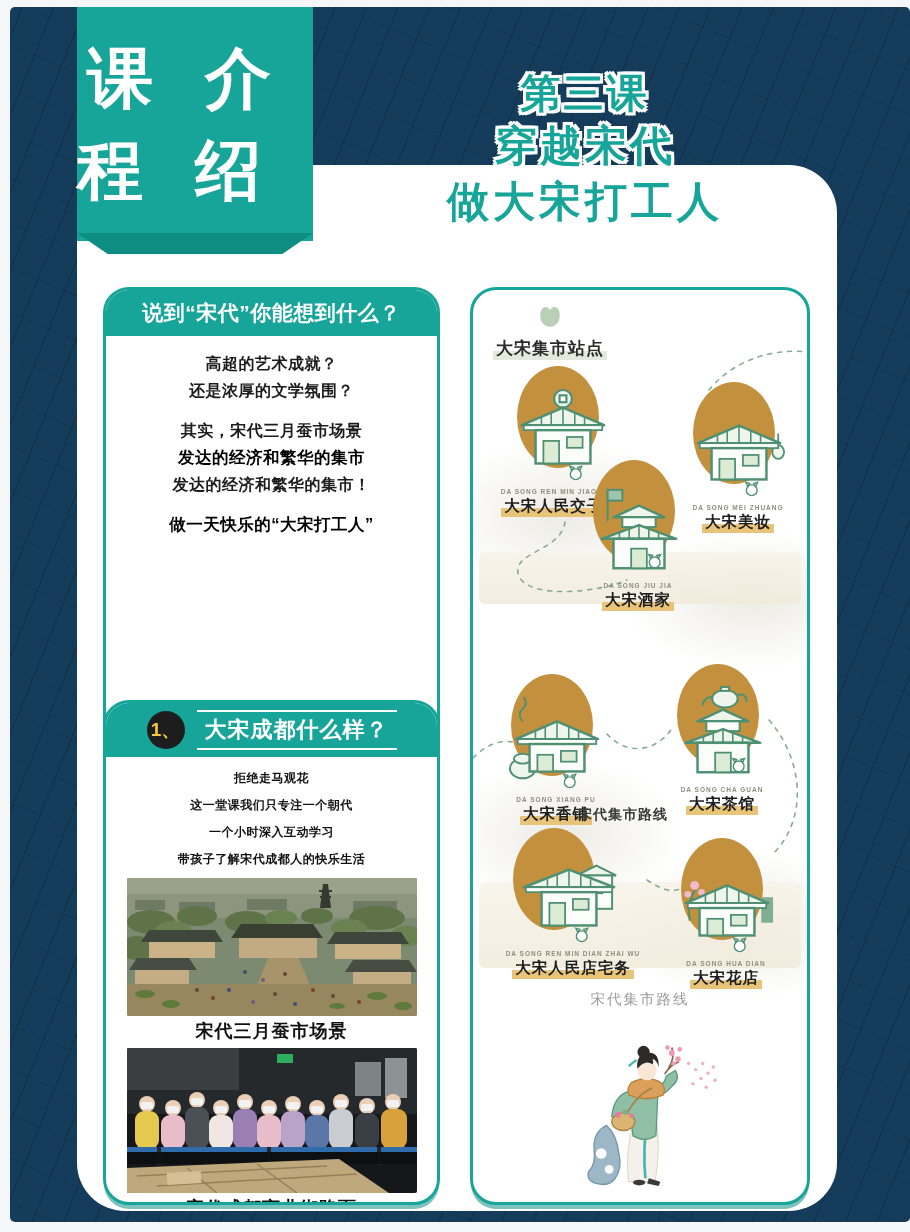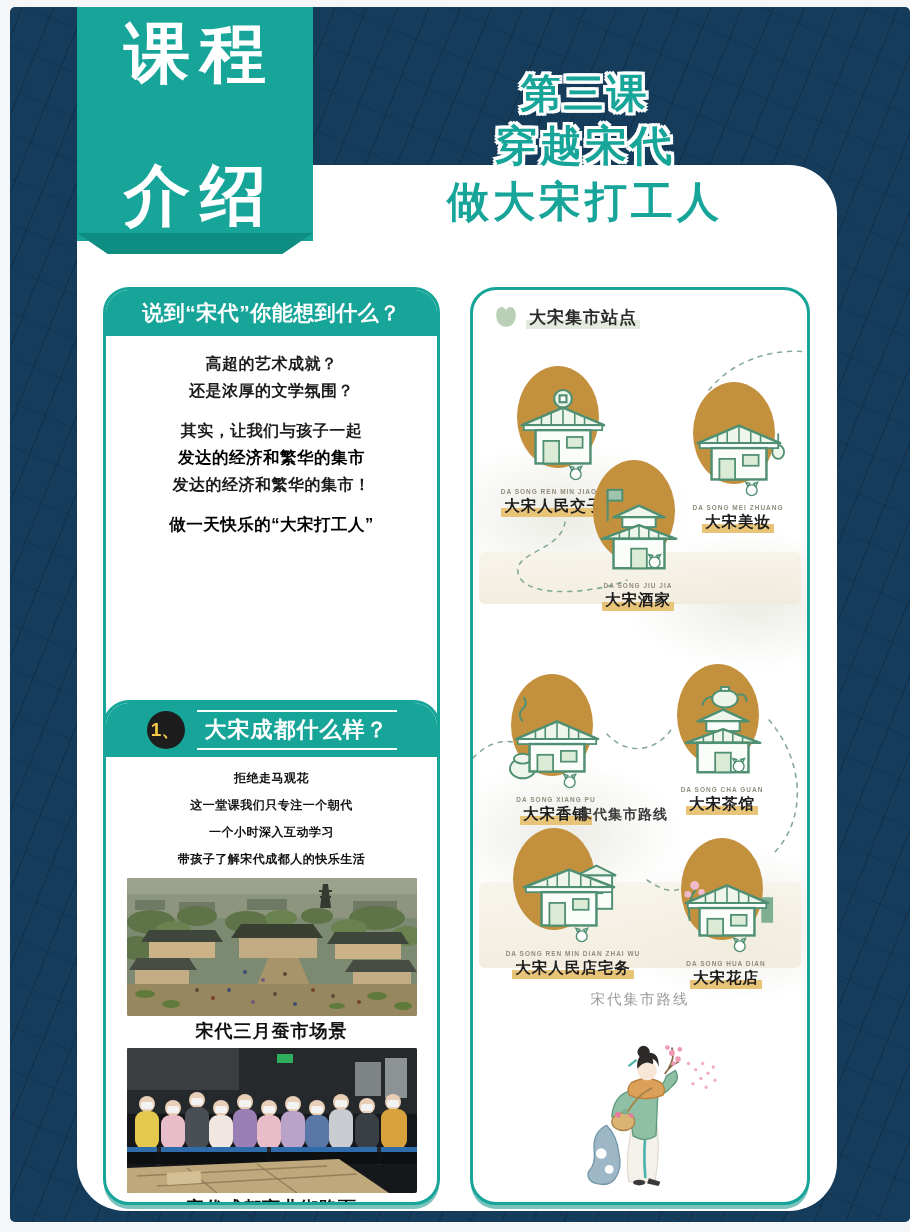--- a/index.html
+++ b/index.html
@@ -14,21 +14,21 @@
   .navy{position:absolute;left:10px;top:7px;width:900px;height:1215px;background:var(--c-navy);border-radius:5px;}
   .navy::before{content:"";position:absolute;inset:0;border-radius:inherit;opacity:.3;background:
     repeating-linear-gradient(112deg, rgba(0,0,0,0) 0 11px, rgba(5,16,28,.65) 11px 12.5px, rgba(0,0,0,0) 12.5px 29px),
     repeating-linear-gradient(23deg, rgba(0,0,0,0) 0 17px, rgba(5,16,28,.5) 17px 18px, rgba(0,0,0,0) 18px 41px);}
 
   
   .card{position:absolute;left:77px;top:165px;width:760px;height:1046px;background:#fff;border-radius:48px;}
 
   
   .badge{position:absolute;left:77px;top:7px;width:236px;height:234px;background:var(--c-teal);
-    display:flex;flex-direction:column;align-items:center;justify-content:space-between;z-index:5;}
+    display:flex;flex-direction:row;align-items:center;justify-content:center;z-index:5;}
   .badge .bline{color:#fff;font-size:66px;font-weight:900;line-height:92px;letter-spacing:10px;text-indent:10px;}
   .badge-fold{position:absolute;left:77px;top:233px;width:236px;height:21px;background:#0e8d83;
     clip-path:polygon(0 0,100% 0,87% 100%,13% 100%);z-index:5;}
 
   
   .title{position:absolute;left:400px;top:0;width:370px;text-align:center;z-index:4;}
   .t-outline{color:var(--c-teal);font-weight:900;letter-spacing:3px;
     text-shadow:-3px -3px 0 #fff,3px -3px 0 #fff,-3px 3px 0 #fff,3px 3px 0 #fff,0 -3px 0 #fff,0 3px 0 #fff,-3px 0 0 #fff,3px 0 0 #fff;}
   .t1{position:absolute;top:66px;width:100%;font-size:40px;}
   .t2{position:absolute;top:118px;width:100%;font-size:42px;}
@@ -57,21 +57,21 @@
   .lesson-lines{padding-top:8px;text-align:center;}
   .lesson-lines .tline{font-size:12px;line-height:27px;font-weight:700;color:#111;}
   .photo{display:block;width:290px;margin:5px auto 0;border-radius:2px;overflow:hidden;}
   .photo svg{display:block;width:100%;height:100%;}
   .ph1{height:138px;}
   .ph2{height:145px;}
   .photo-cap{text-align:center;font-size:18px;font-weight:800;color:#111;margin-top:3px;letter-spacing:1px;}
 
   
   .market-box{left:393px;top:122px;width:340px;height:918px;}
-  .m-head{position:absolute;left:20px;top:14px;display:flex;align-items:center;gap:7px;z-index:3;}
+  .m-head{position:absolute;left:20px;top:14px;display:flex;align-items:center;gap:7px;z-index:3;flex-direction:column;}
   .leaf{width:26px;height:26px;}
   .m-head-label{font-size:17px;font-weight:900;color:#2b2b2b;letter-spacing:1px;
     background:linear-gradient(transparent 62%, #e2eadd 62%);padding:0 3px;}
   .mountain{position:absolute;border-radius:50%;background:radial-gradient(closest-side,#ecebe4,rgba(236,235,228,0));}
   .mt1{left:-40px;top:150px;width:260px;height:150px;}
   .mt2{left:150px;top:240px;width:260px;height:140px;}
   .mt3{left:-30px;top:470px;width:240px;height:150px;}
   .mt4{left:140px;top:560px;width:260px;height:150px;}
   .ground{position:absolute;left:6px;right:6px;background:linear-gradient(#f7f3e9,#f0ead9);opacity:.85;border-radius:6px;}
   .g1{top:262px;height:52px;}
@@ -125,21 +125,21 @@
   <div class="card">
 
     <div class="tbox intro-box">
       <div class="intro-head">说到“宋代”你能想到什么？</div>
       <div class="intro-body">
           <div class="para">
             <div class="tline">高超的艺术成就？</div>
             <div class="tline">还是浓厚的文学氛围？</div>
           </div>
           <div class="para">
-            <div class="tline">其实，让我们与孩子一起</div>
+            <div class="tline">其实，宋代三月蚕市场景</div>
             <div class="tline bold">发达的经济和繁华的集市</div>
             <div class="tline">发达的经济和繁华的集市！</div>
           </div>
           <div class="para">
             <div class="tline bold">做一天快乐的“大宋打工人”</div>
           </div>
         </div>
     </div>
 
     <div class="tbox lesson-box">

